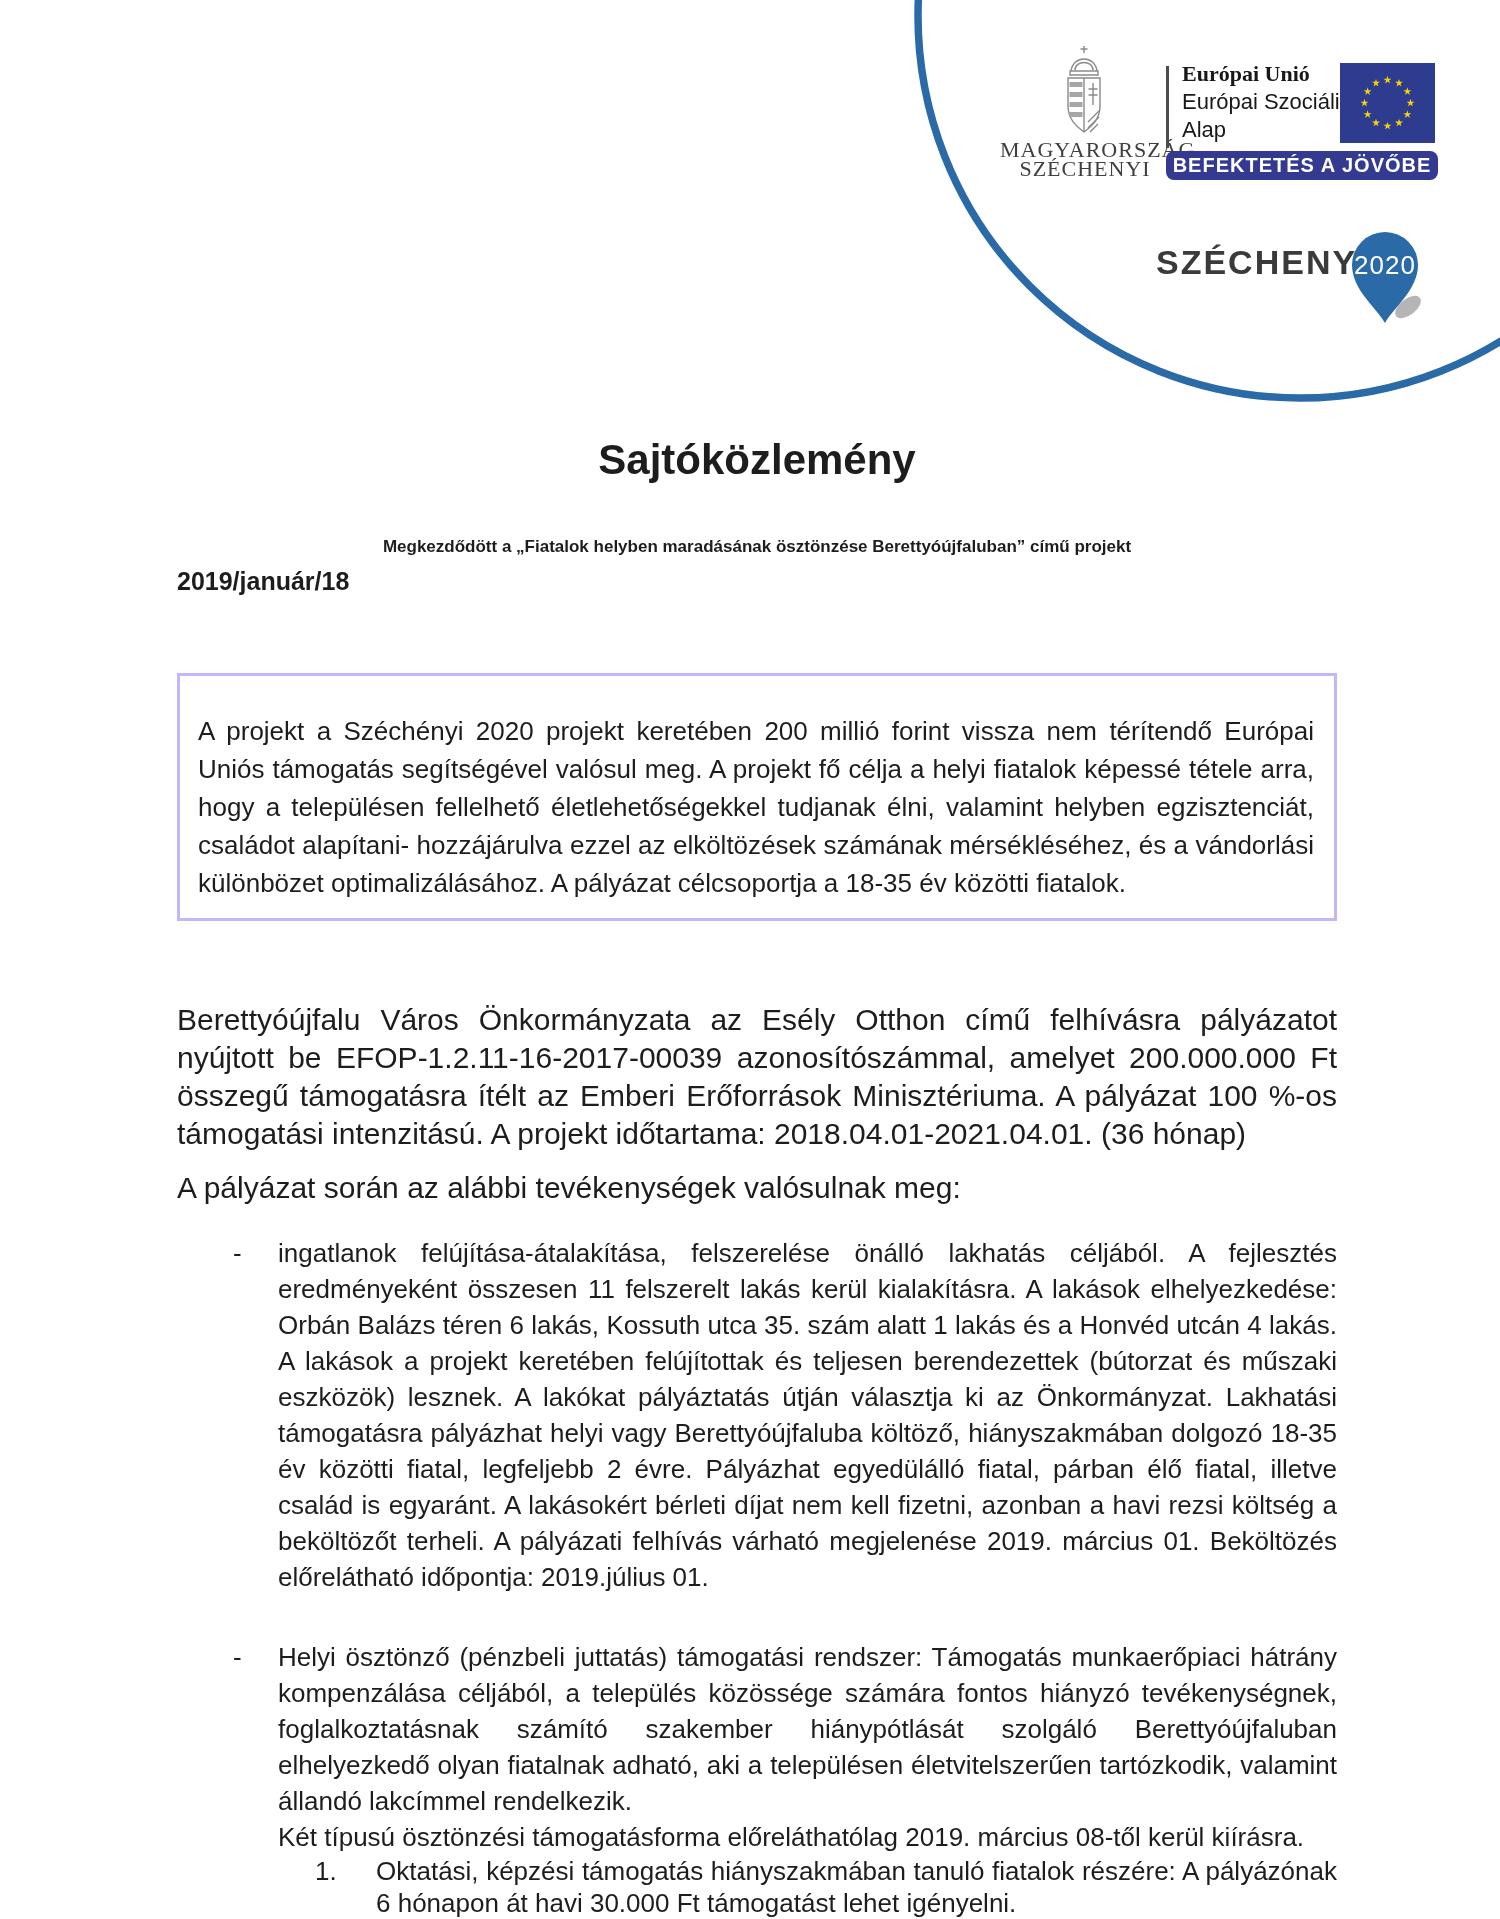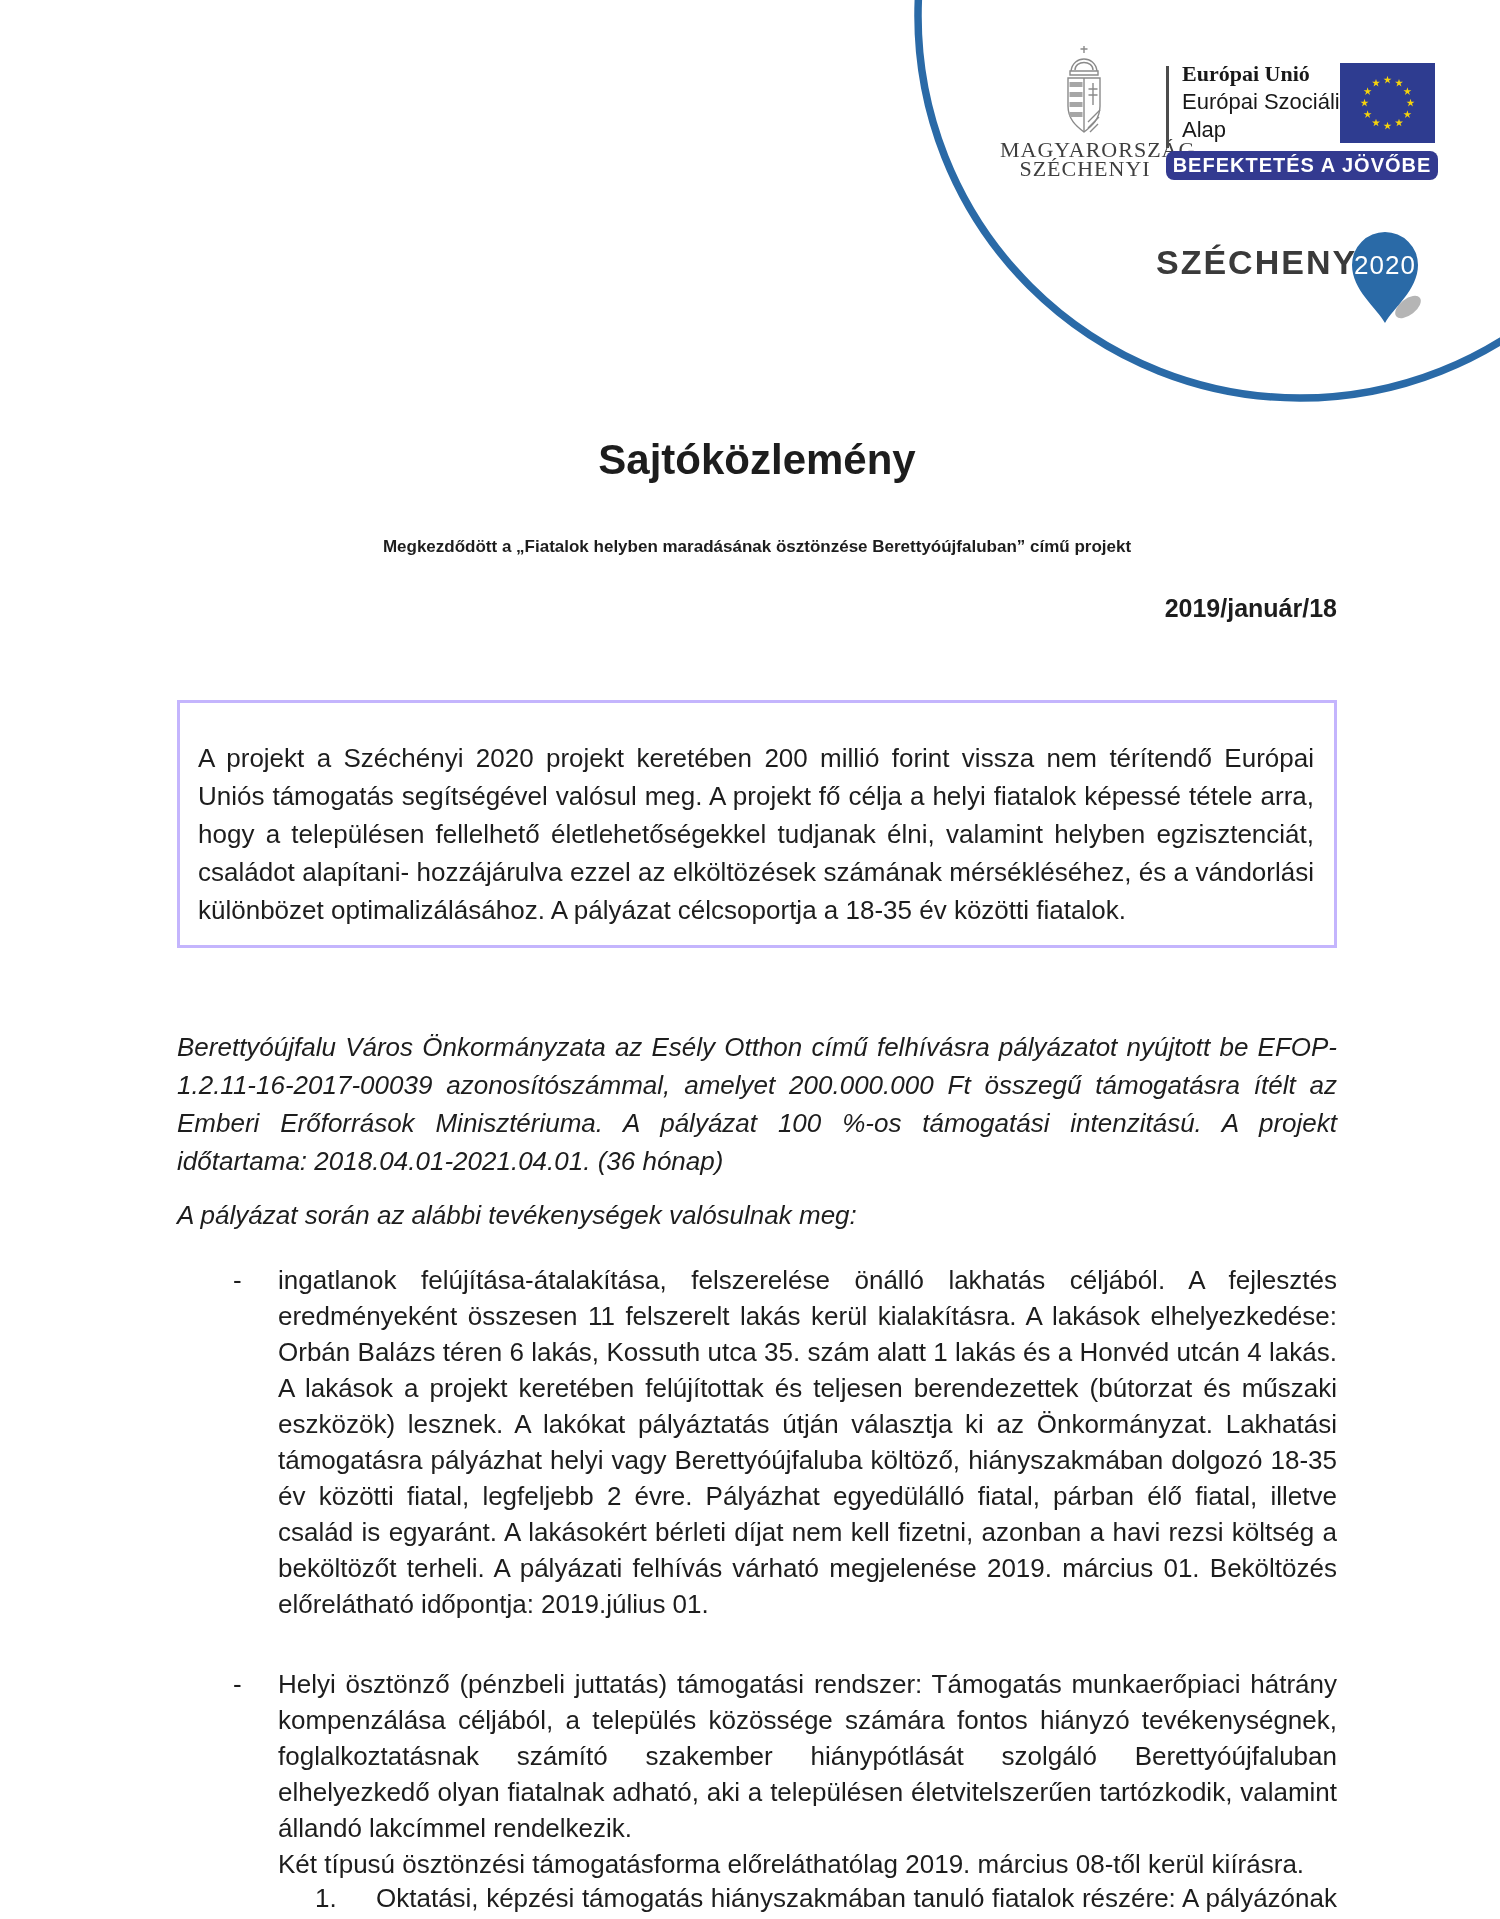--- a/index.html
+++ b/index.html
@@ -29,26 +29,26 @@
   }
   .szechenyi-word{
     position:absolute;left:1156px;top:243px;font-size:34px;font-weight:bold;
     letter-spacing:2px;color:#3a3a3a;
   }
   .pin{position:absolute;left:1350px;top:228px;}
   
   .content{position:absolute;left:177px;top:0;width:1160px;}
   .doc-title{margin-top:436px;text-align:center;font-size:42px;font-weight:bold;line-height:48px;}
   .doc-subtitle{margin-top:46px;text-align:center;font-size:17px;font-weight:bold;line-height:34px;}
-  .doc-date{margin-top:27px;text-align:right;font-size:25px;font-weight:bold;line-height:34px;}
+  .doc-date{text-align:left;font-size:25px;font-weight:bold;line-height:34px;}
   .lead-box{
     margin-top:75px;border:3px solid #c4b5fd;box-sizing:border-box;
     padding:36px 20px 16px 18px;font-size:26px;line-height:38px;text-align:justify;
   }
-  .para{font-size:26px;line-height:38px;text-align:justify;font-style:italic;}
+  .para{font-size:30px;line-height:38px;text-align:justify;}
   .p1{margin-top:80px;}
   .p2{margin-top:16px;}
   .list{margin-top:28px;}
   .li{position:relative;padding-left:101px;font-size:26px;line-height:36px;text-align:justify;}
   .li + .li{margin-top:44px;}
   .dash{position:absolute;left:56px;top:0;}
   .li-note{font-size:26px;line-height:36px;text-align:left;}
   .nli{position:relative;padding-left:98px;font-size:26px;line-height:32px;text-align:justify;}
   .num{position:absolute;left:37px;top:0;}
 </style>

